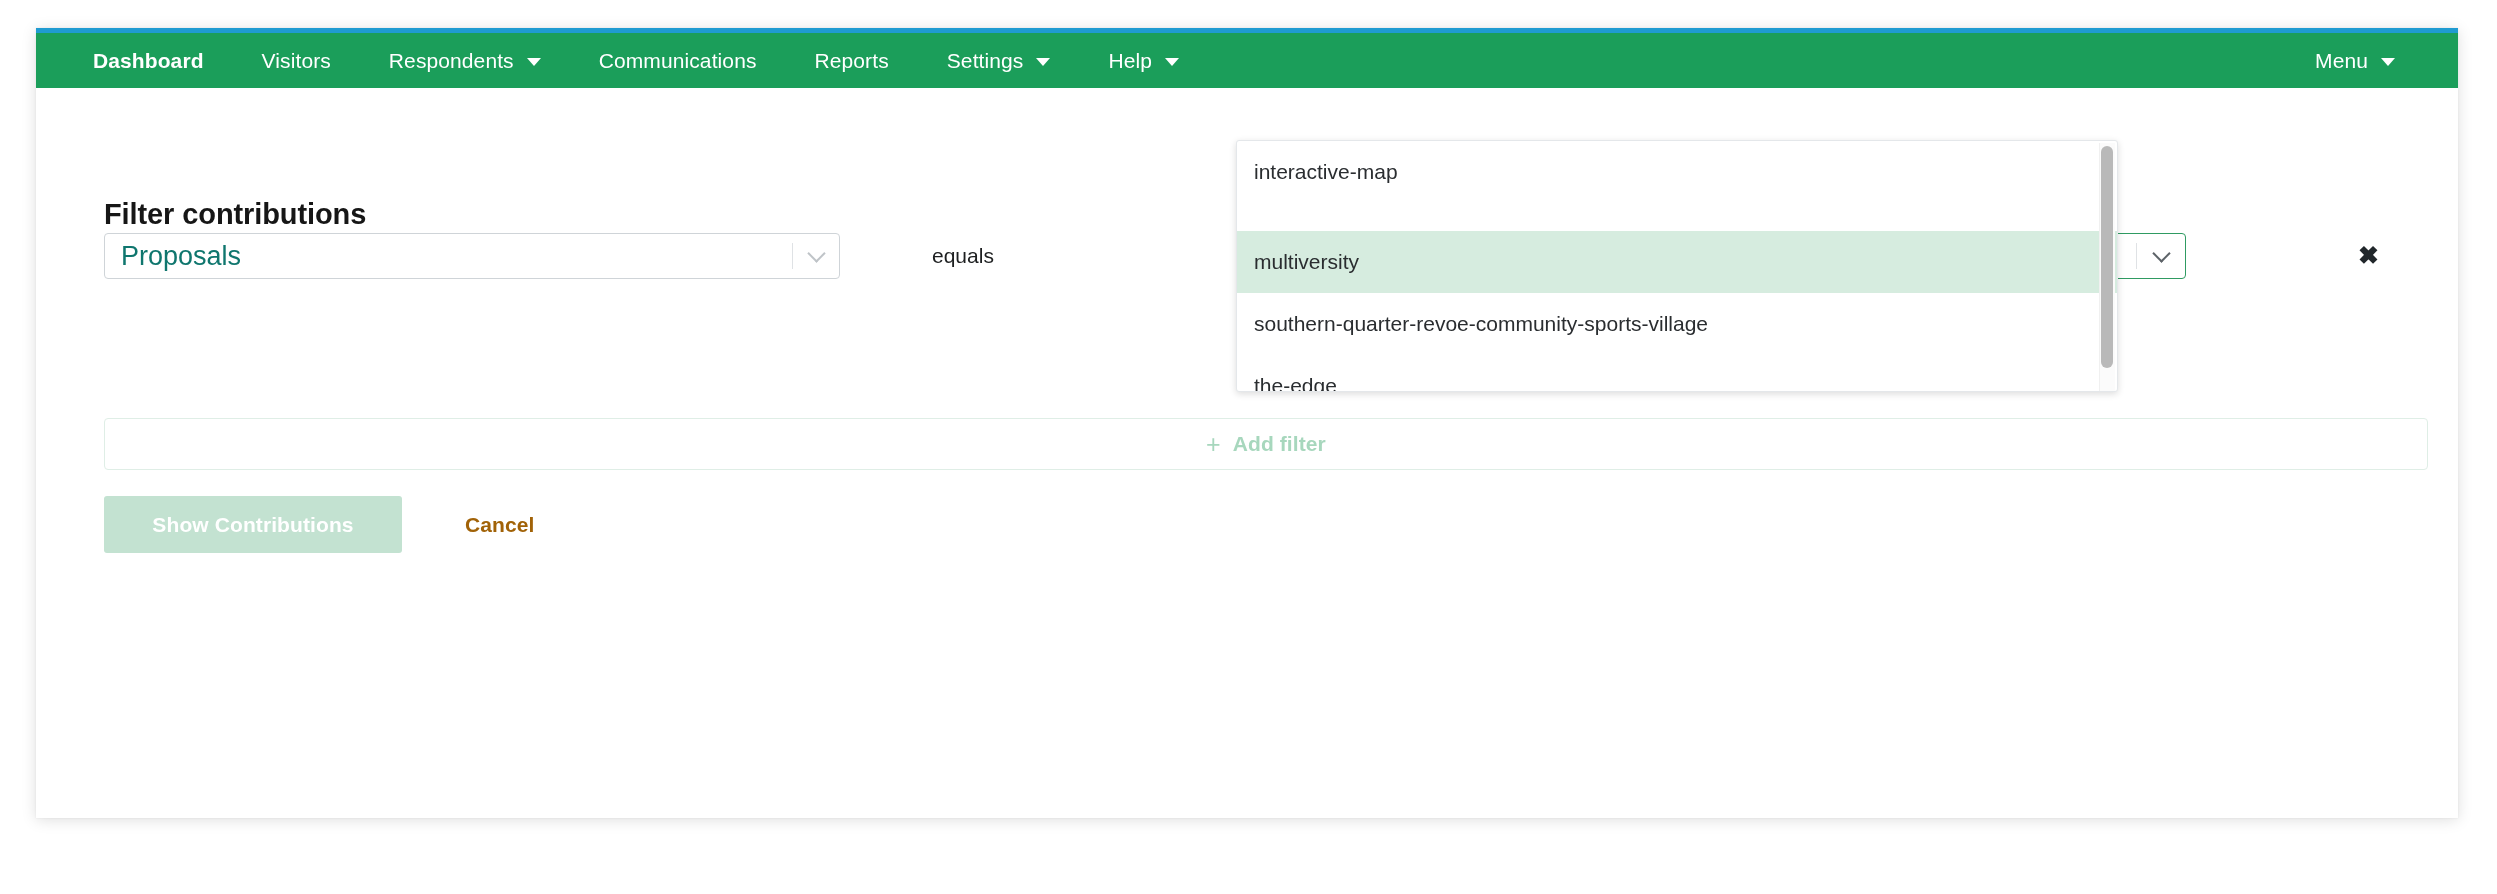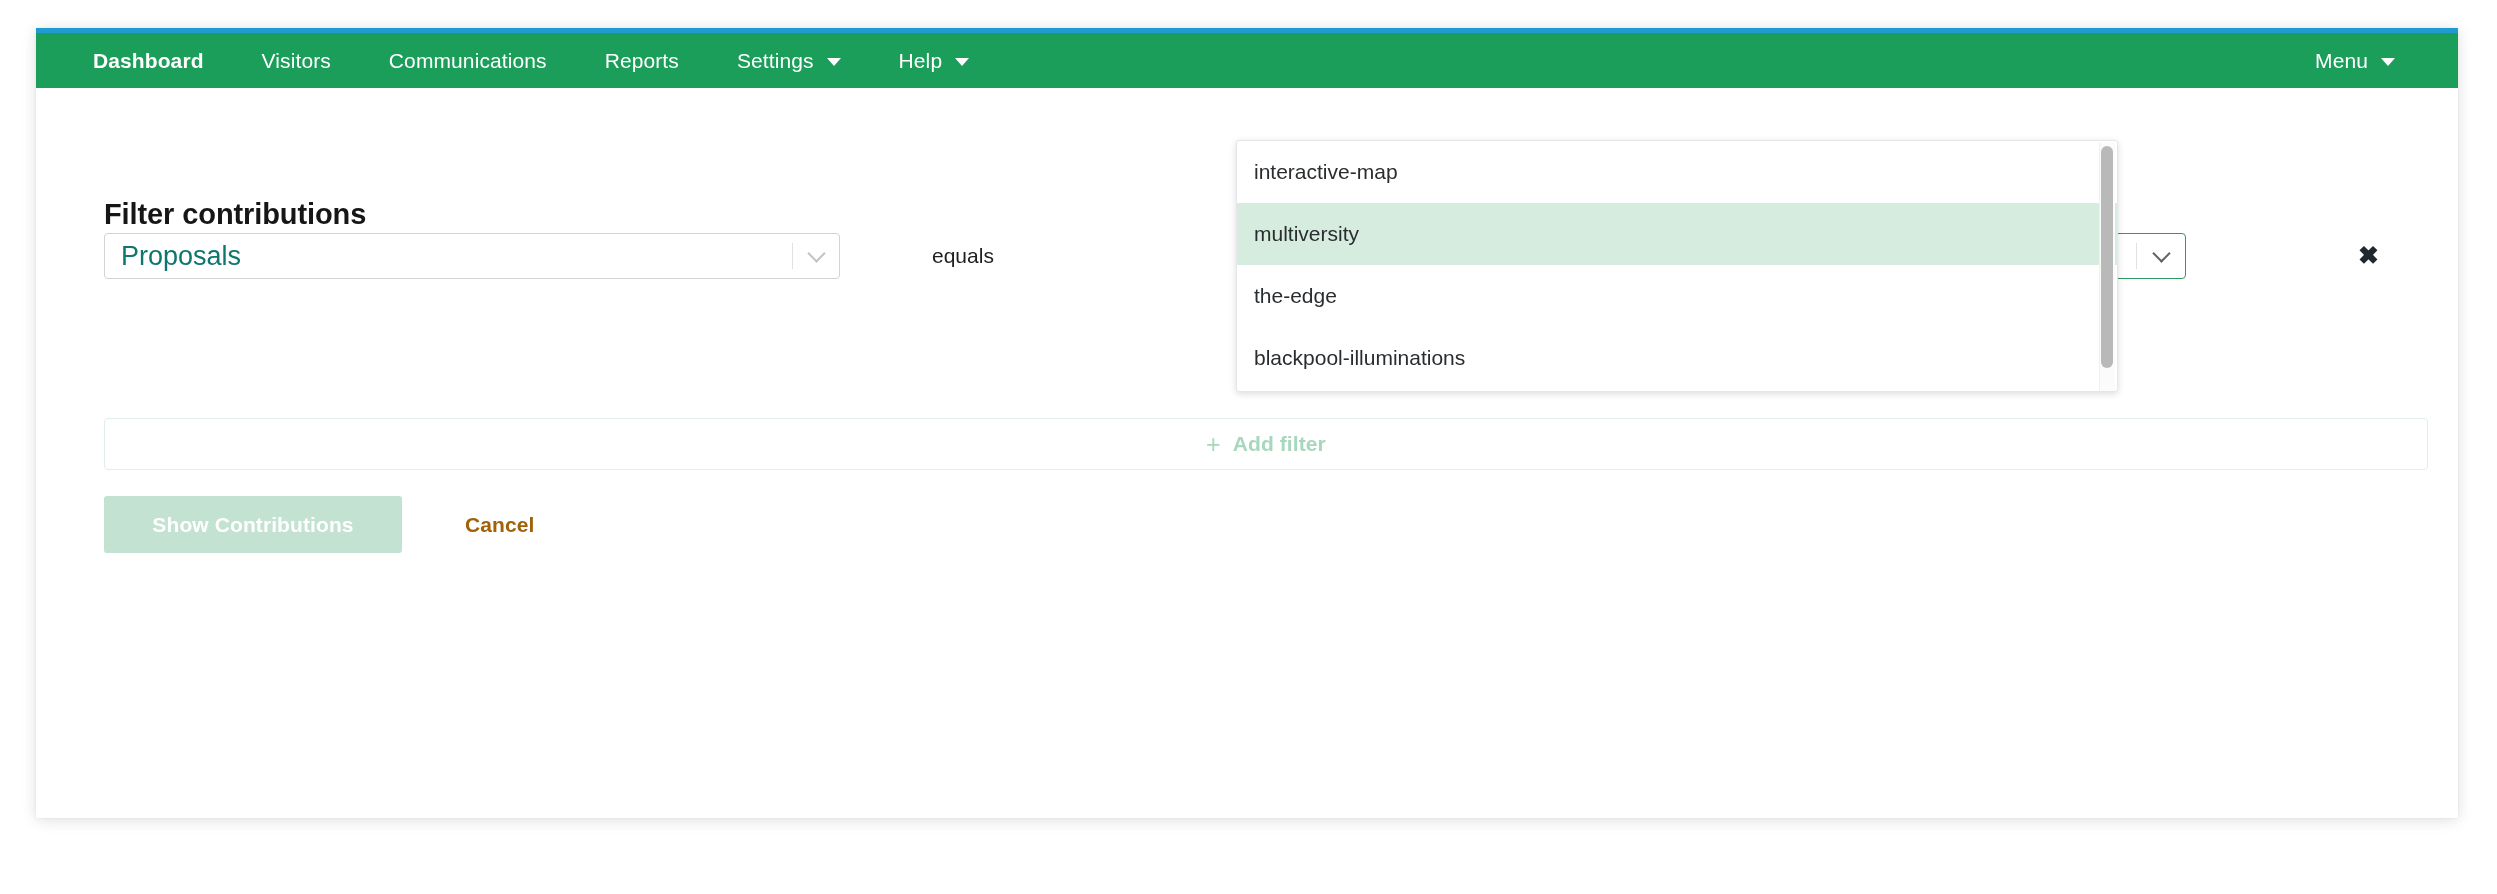--- a/index.html
+++ b/index.html
@@ -241,21 +241,21 @@
   .dd-item {
     height: 62px;
     display: flex;
     align-items: center;
     padding-left: 17px;
     font-size: 21px;
     color: #2a2d30;
     cursor: pointer;
     white-space: nowrap;
   }
-  .dd-item.selected { background: #d6ecdf; }
+  .dd-item.selected { background: #d6ecdf; margin-top: 28px; }
   .dd-scrollbar-track {
     position: absolute;
     right: 2px;
     top: 2px;
     width: 16px;
     height: 248px;
     background: #fbfbfb;
     border-left: 1px solid #f0f0f0;
     z-index: 60;
   }
@@ -348,20 +348,24 @@
 
           <div class="nav-item active">
             <span>Dashboard</span>
           </div>
 
           <div class="nav-item">
             <span>Visitors</span>
           </div>
 
 
+          <div class="nav-item">
+            <span>Respondents</span>
+            <span class="caret"></span>
+          </div>
 
           <div class="nav-item">
             <span>Communications</span>
           </div>
 
           <div class="nav-item">
             <span>Reports</span>
           </div>
 
           <div class="nav-item">
@@ -408,20 +412,21 @@
           </span>
         </div>
 
         <div class="remove-filter">✖</div>
       </div>
 
       <div class="dropdown">
         <div class="dropdown-inner">
           <div class="dd-item">interactive-map</div>
           <div class="dd-item selected">multiversity</div>
+          <div class="dd-item">southern-quarter-revoe-community-sports-village</div>
           <div class="dd-item">the-edge</div>
           <div class="dd-item">blackpool-illuminations</div>
 
         </div>
         <div class="dd-scrollbar-track"></div>
         <div class="dd-scrollbar-thumb"></div>
       </div>
 
       <div class="add-row">
         <span class="add-plus">+</span>

